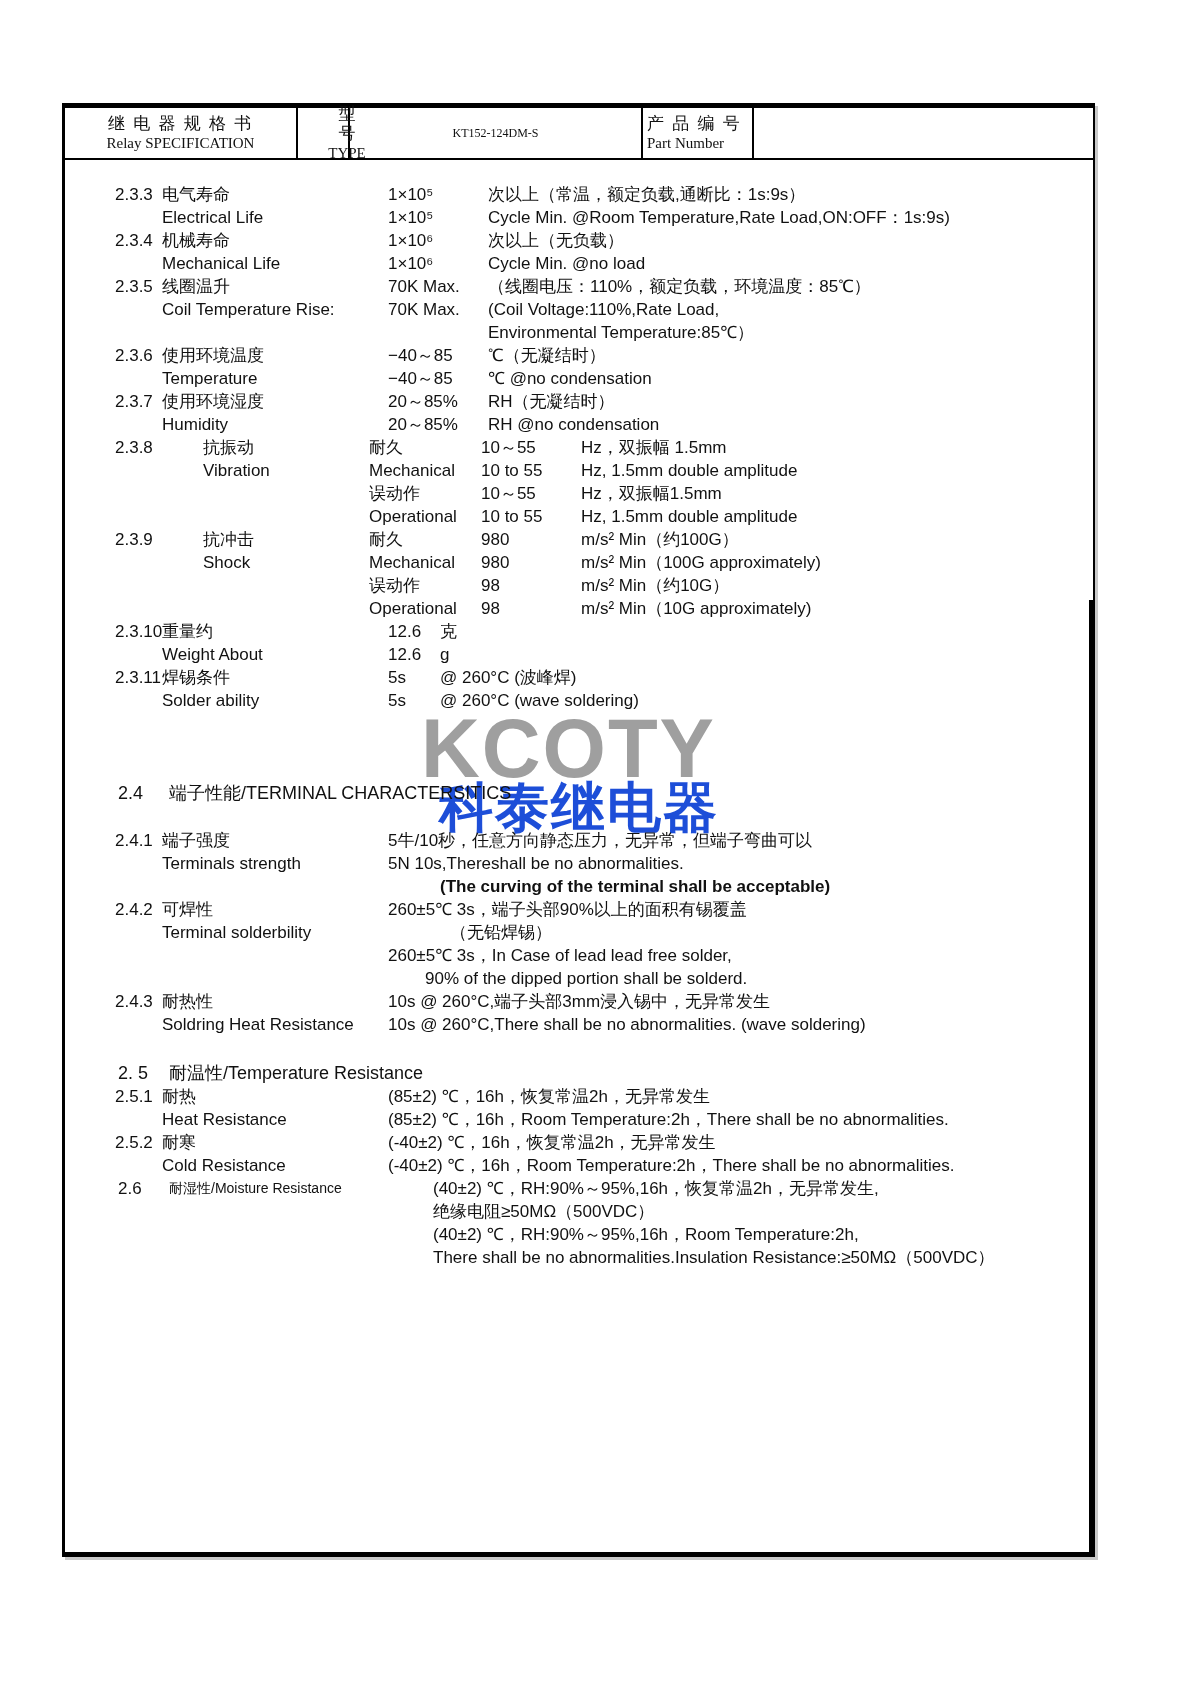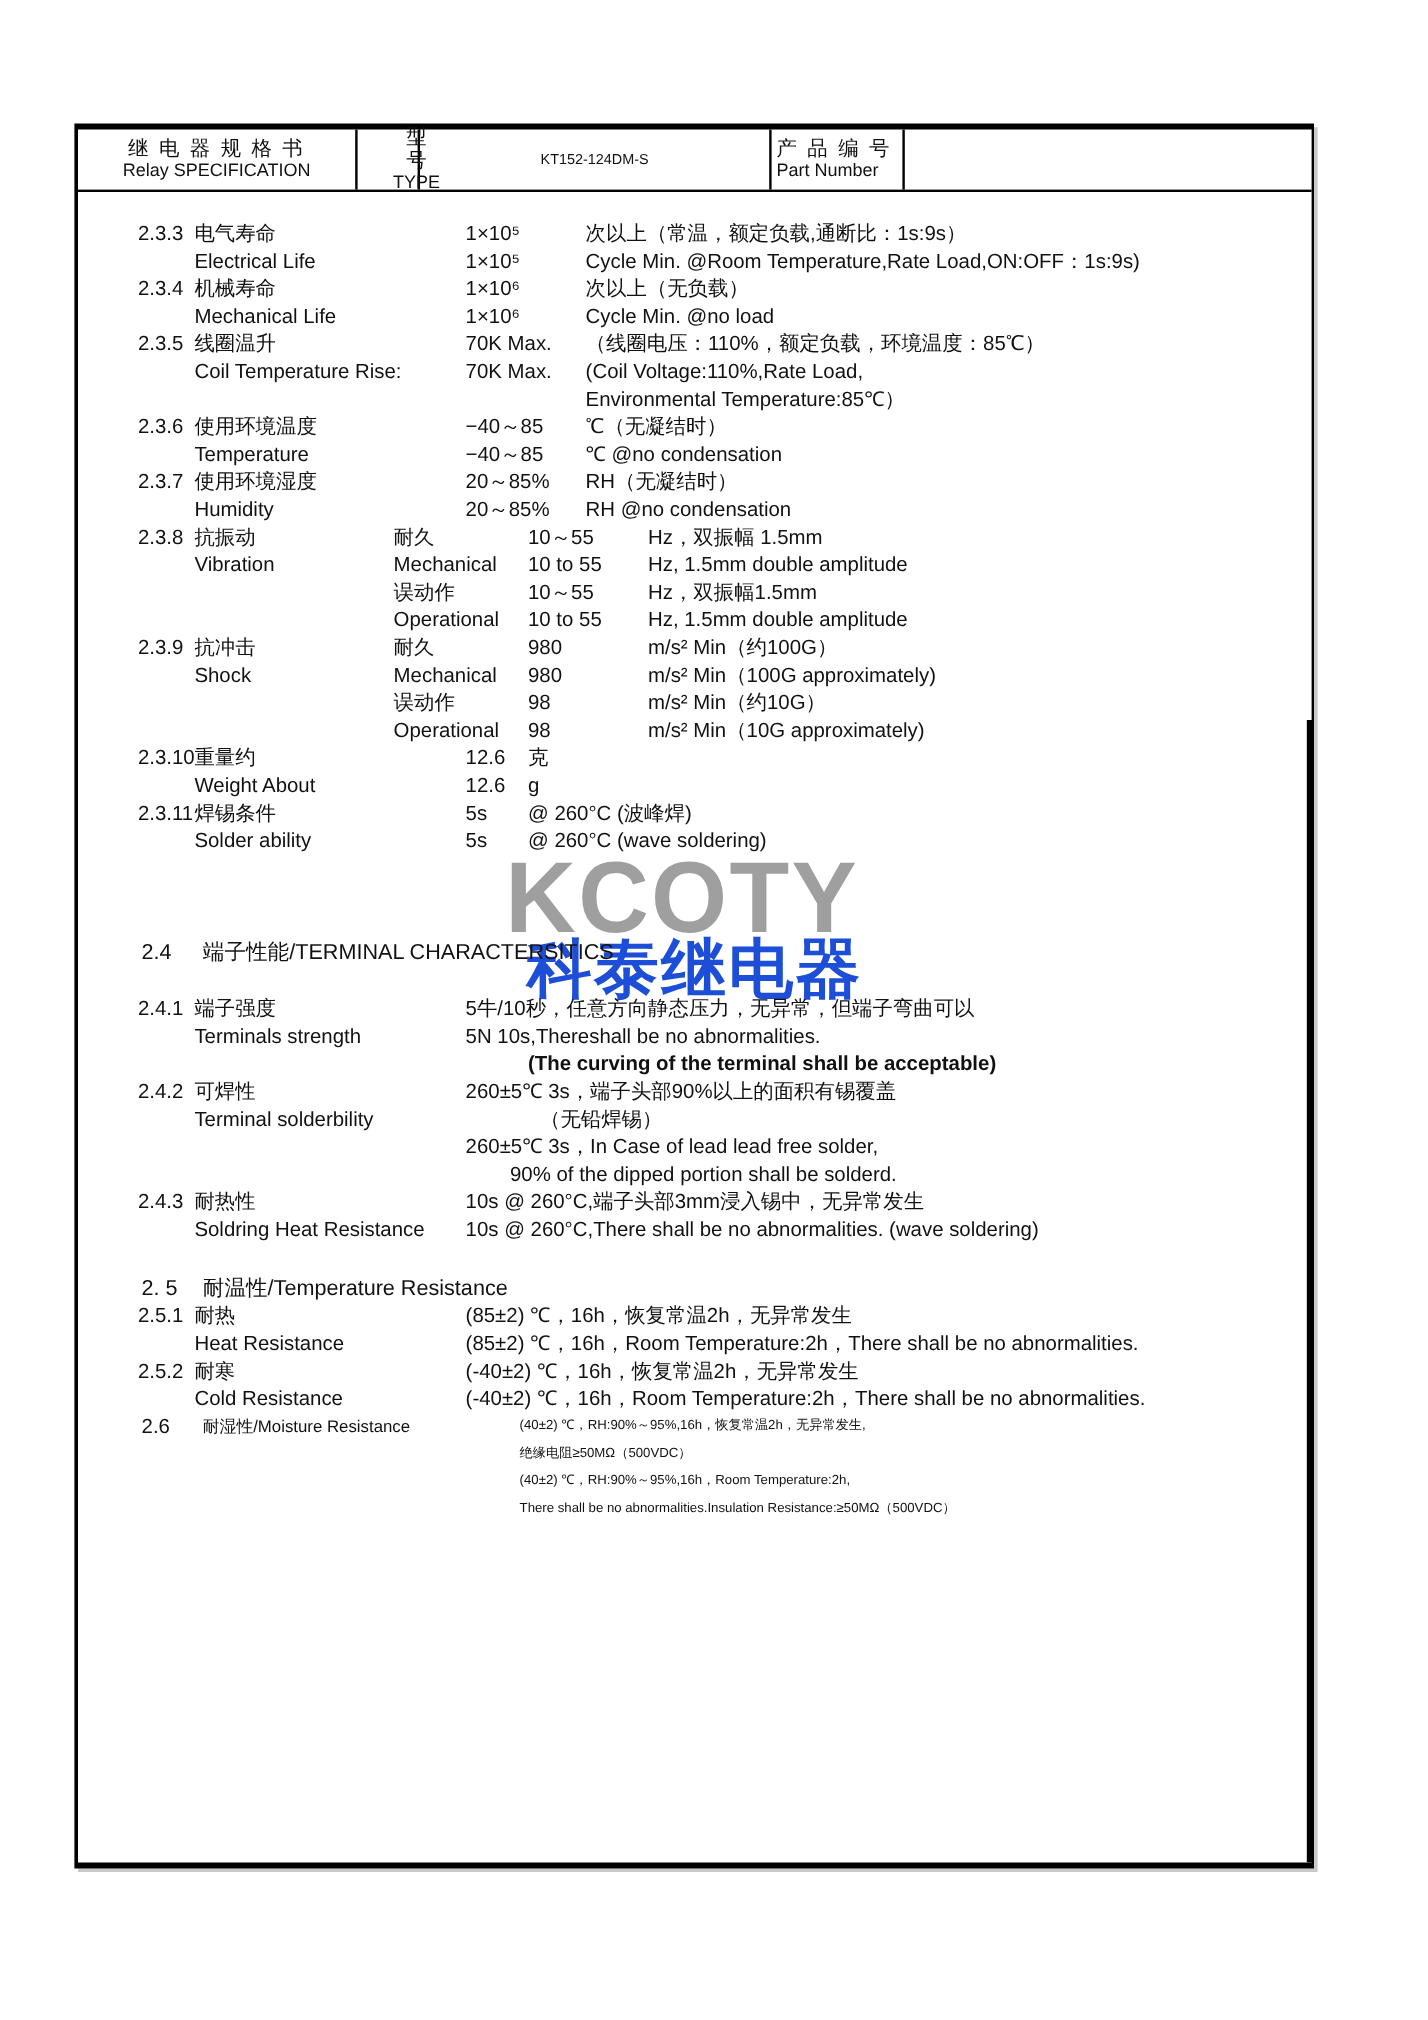--- a/index.html
+++ b/index.html
@@ -1,50 +1,50 @@
 <!DOCTYPE html>
 <html><head>
 <meta charset="utf-8">
 <style>
   html,body{margin:0;padding:0;background:#fff;}
   body{width:1190px;height:1683px;position:relative;font-family:"Liberation Sans",sans-serif;color:#111;}
   .box{position:absolute;left:62px;top:103px;width:1033px;height:1454px;box-sizing:border-box;
        border-left:3px solid #000;border-right:2px solid #000;border-top:5px solid #000;border-bottom:5px solid #000;
        background:#fff;box-shadow:3px 3px 0 #c9c9c9;}
   
-  .hdr{display:flex;height:50px;border-bottom:2px solid #000;position:relative;z-index:2;background:transparent;}
+  .hdr{display:flex;height:50px;border-bottom:2px solid #000;position:relative;z-index:2;background:transparent;font-family:Liberation Serif, serif;}
   .hc{box-sizing:border-box;border-right:2px solid #000;display:flex;flex-direction:column;justify-content:center;align-items:center;line-height:1.2;}
   .hc1{width:233px;}
   .hc2{width:52px;padding-left:48px;}
   .hc3{width:293px;font-size:12px;}
   .hc4{width:111px;align-items:flex-start;padding-left:4px;}
   .hc5{flex:1;border-right:none;}
   .hcn{font-size:17px;letter-spacing:2px;}
   .hen{font-size:15px;letter-spacing:0;}
   
   .content{position:relative;z-index:2;padding:23px 16px 0 50px;font-size:17px;}
   .row{display:flex;height:23px;line-height:23px;white-space:nowrap;}
   .c{flex:0 0 auto;display:block;}
   .c-num{width:47px;}
   .c-label{width:226px;}
-  .c-label-s{width:166px;}
+  .c-label-s{width:166px;margin-left:41px;}
   .c-sub{width:112px;}
   .c-val{width:100px;}
   .c-val-s{width:52px;}
   .c-text{flex:1 1 auto;}
   .h-row{margin-left:-42px;font-size:18px;}
   .h-num{width:51px;margin-left:45px;}
   .h-label{width:264px;font-size:14px;}
   .ind1{padding-left:52px;font-weight:bold;}
   .ind2{padding-left:62px;}
   .ind3{padding-left:37px;}
   .gap70{height:70px;}
   .gap24{height:24px;}
   .gap26{height:26px;}
-  .lines .ln{display:block;height:23px;line-height:23px;font-size:11px;}
+  .lines .ln{display:block;height:23px;line-height:23px;font-size:17px;}
   
   .wm{position:absolute;z-index:1;left:0;top:0;width:100%;height:100%;overflow:hidden;pointer-events:none;}
   .wm-1{position:absolute;left:356px;top:592px;font-size:84px;font-weight:bold;color:#9f9f9f;letter-spacing:2px;transform:scaleX(0.97);transform-origin:left;}
   .wm-2{position:absolute;left:374px;top:664px;font-size:54px;font-weight:bold;color:#1d4ed8;letter-spacing:2px;}
   
   .right-bar{position:absolute;z-index:3;right:-2px;top:492px;bottom:0;width:6px;background:#000;}
 </style>
 </head>
 <body>
 

